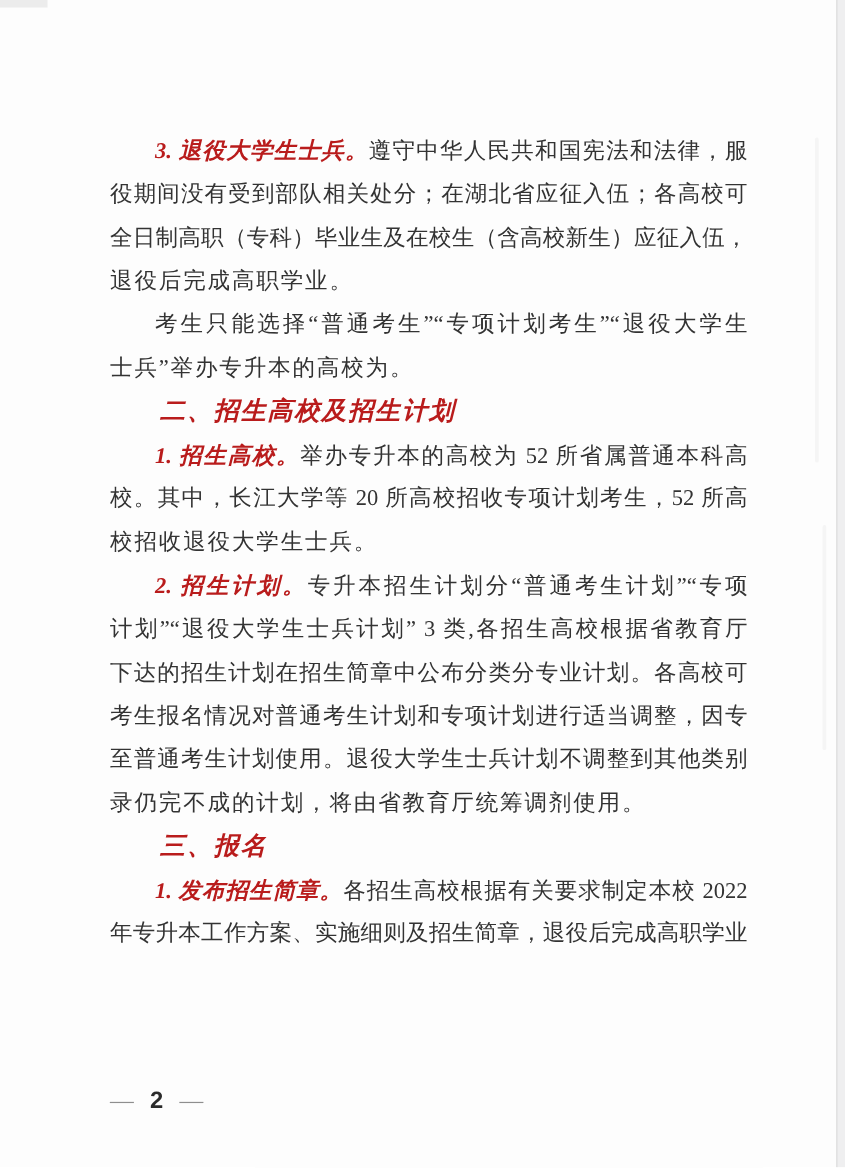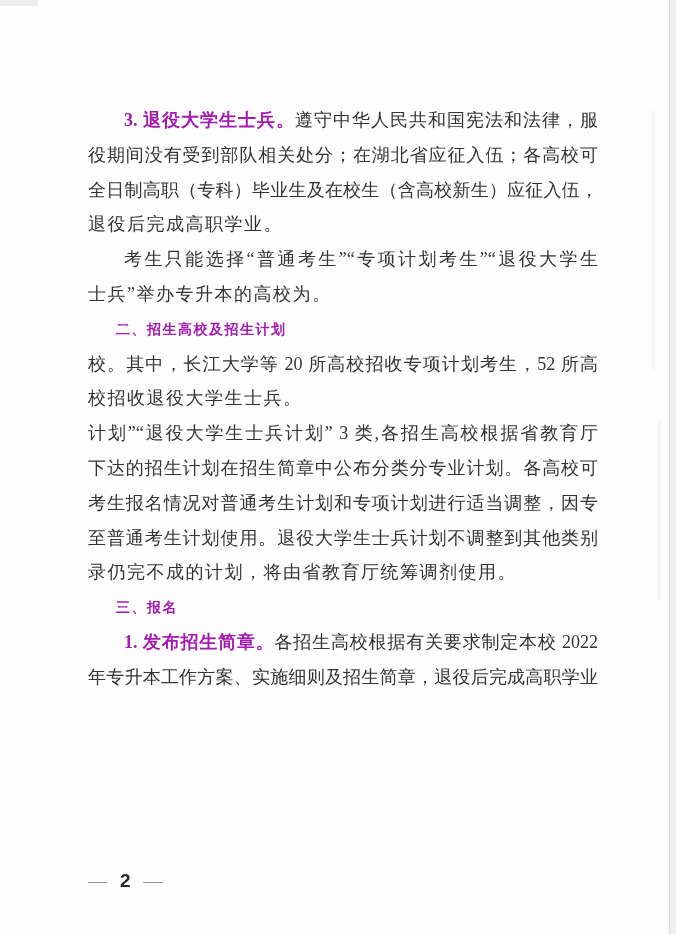--- a/index.html
+++ b/index.html
@@ -54,24 +54,24 @@
   }
   .line:not(.justify) { letter-spacing: 1.5px; }
   .justify {
     text-align: justify;
     text-align-last: justify;
   }
   .indent { text-indent: 2em; }
   .heading {
     font-family: "Liberation Sans", sans-serif;
     font-weight: bold;
-    font-size: 14px;
+    font-size: 20px;
     color: #1e1e1e;
   }
-  .seg.bold { font-weight: bold; color: #a21caf; }
+  .seg.bold { font-weight: bold; color: #b91c1c; font-style: italic; }
 
   .footer {
     position: absolute;
     left: 88px;
     top: 864px;
     height: 34px;
     line-height: 34px;
     font-size: 19px;
     letter-spacing: 1px;
     color: #222222;
@@ -94,22 +94,24 @@
   <div class="edge-strip"></div>
 
   <div class="doc">
       <div class="line indent justify"><span class="seg bold">3. 退役大学生士兵。</span><span class="seg">遵守中华人民共和国宪法和法律，服</span></div>
       <div class="line justify"><span class="seg">役期间没有受到部队相关处分；在湖北省应征入伍；各高校可</span></div>
       <div class="line justify"><span class="seg">全日制高职（专科）毕业生及在校生（含高校新生）应征入伍，</span></div>
       <div class="line"><span class="seg">退役后完成高职学业。</span></div>
       <div class="line indent justify"><span class="seg">考生只能选择“普通考生”“专项计划考生”“退役大学生</span></div>
       <div class="line"><span class="seg">士兵”举办专升本的高校为。</span></div>
       <div class="line heading indent"><span class="seg bold">二、招生高校及招生计划</span></div>
+      <div class="line indent justify"><span class="seg bold">1. 招生高校。</span><span class="seg">举办专升本的高校为 52 所省属普通本科高</span></div>
       <div class="line justify"><span class="seg">校。其中，长江大学等 20 所高校招收专项计划考生，52 所高</span></div>
       <div class="line"><span class="seg">校招收退役大学生士兵。</span></div>
+      <div class="line indent justify"><span class="seg bold">2. 招生计划。</span><span class="seg">专升本招生计划分“普通考生计划”“专项</span></div>
       <div class="line justify"><span class="seg">计划”“退役大学生士兵计划” 3 类,各招生高校根据省教育厅</span></div>
       <div class="line justify"><span class="seg">下达的招生计划在招生简章中公布分类分专业计划。各高校可</span></div>
       <div class="line justify"><span class="seg">考生报名情况对普通考生计划和专项计划进行适当调整，因专</span></div>
       <div class="line justify"><span class="seg">至普通考生计划使用。退役大学生士兵计划不调整到其他类别</span></div>
       <div class="line"><span class="seg">录仍完不成的计划，将由省教育厅统筹调剂使用。</span></div>
       <div class="line heading indent"><span class="seg bold">三、报名</span></div>
       <div class="line indent justify"><span class="seg bold">1. 发布招生简章。</span><span class="seg">各招生高校根据有关要求制定本校 2022</span></div>
       <div class="line justify"><span class="seg">年专升本工作方案、实施细则及招生简章，退役后完成高职学业</span></div>
     </div>
 

